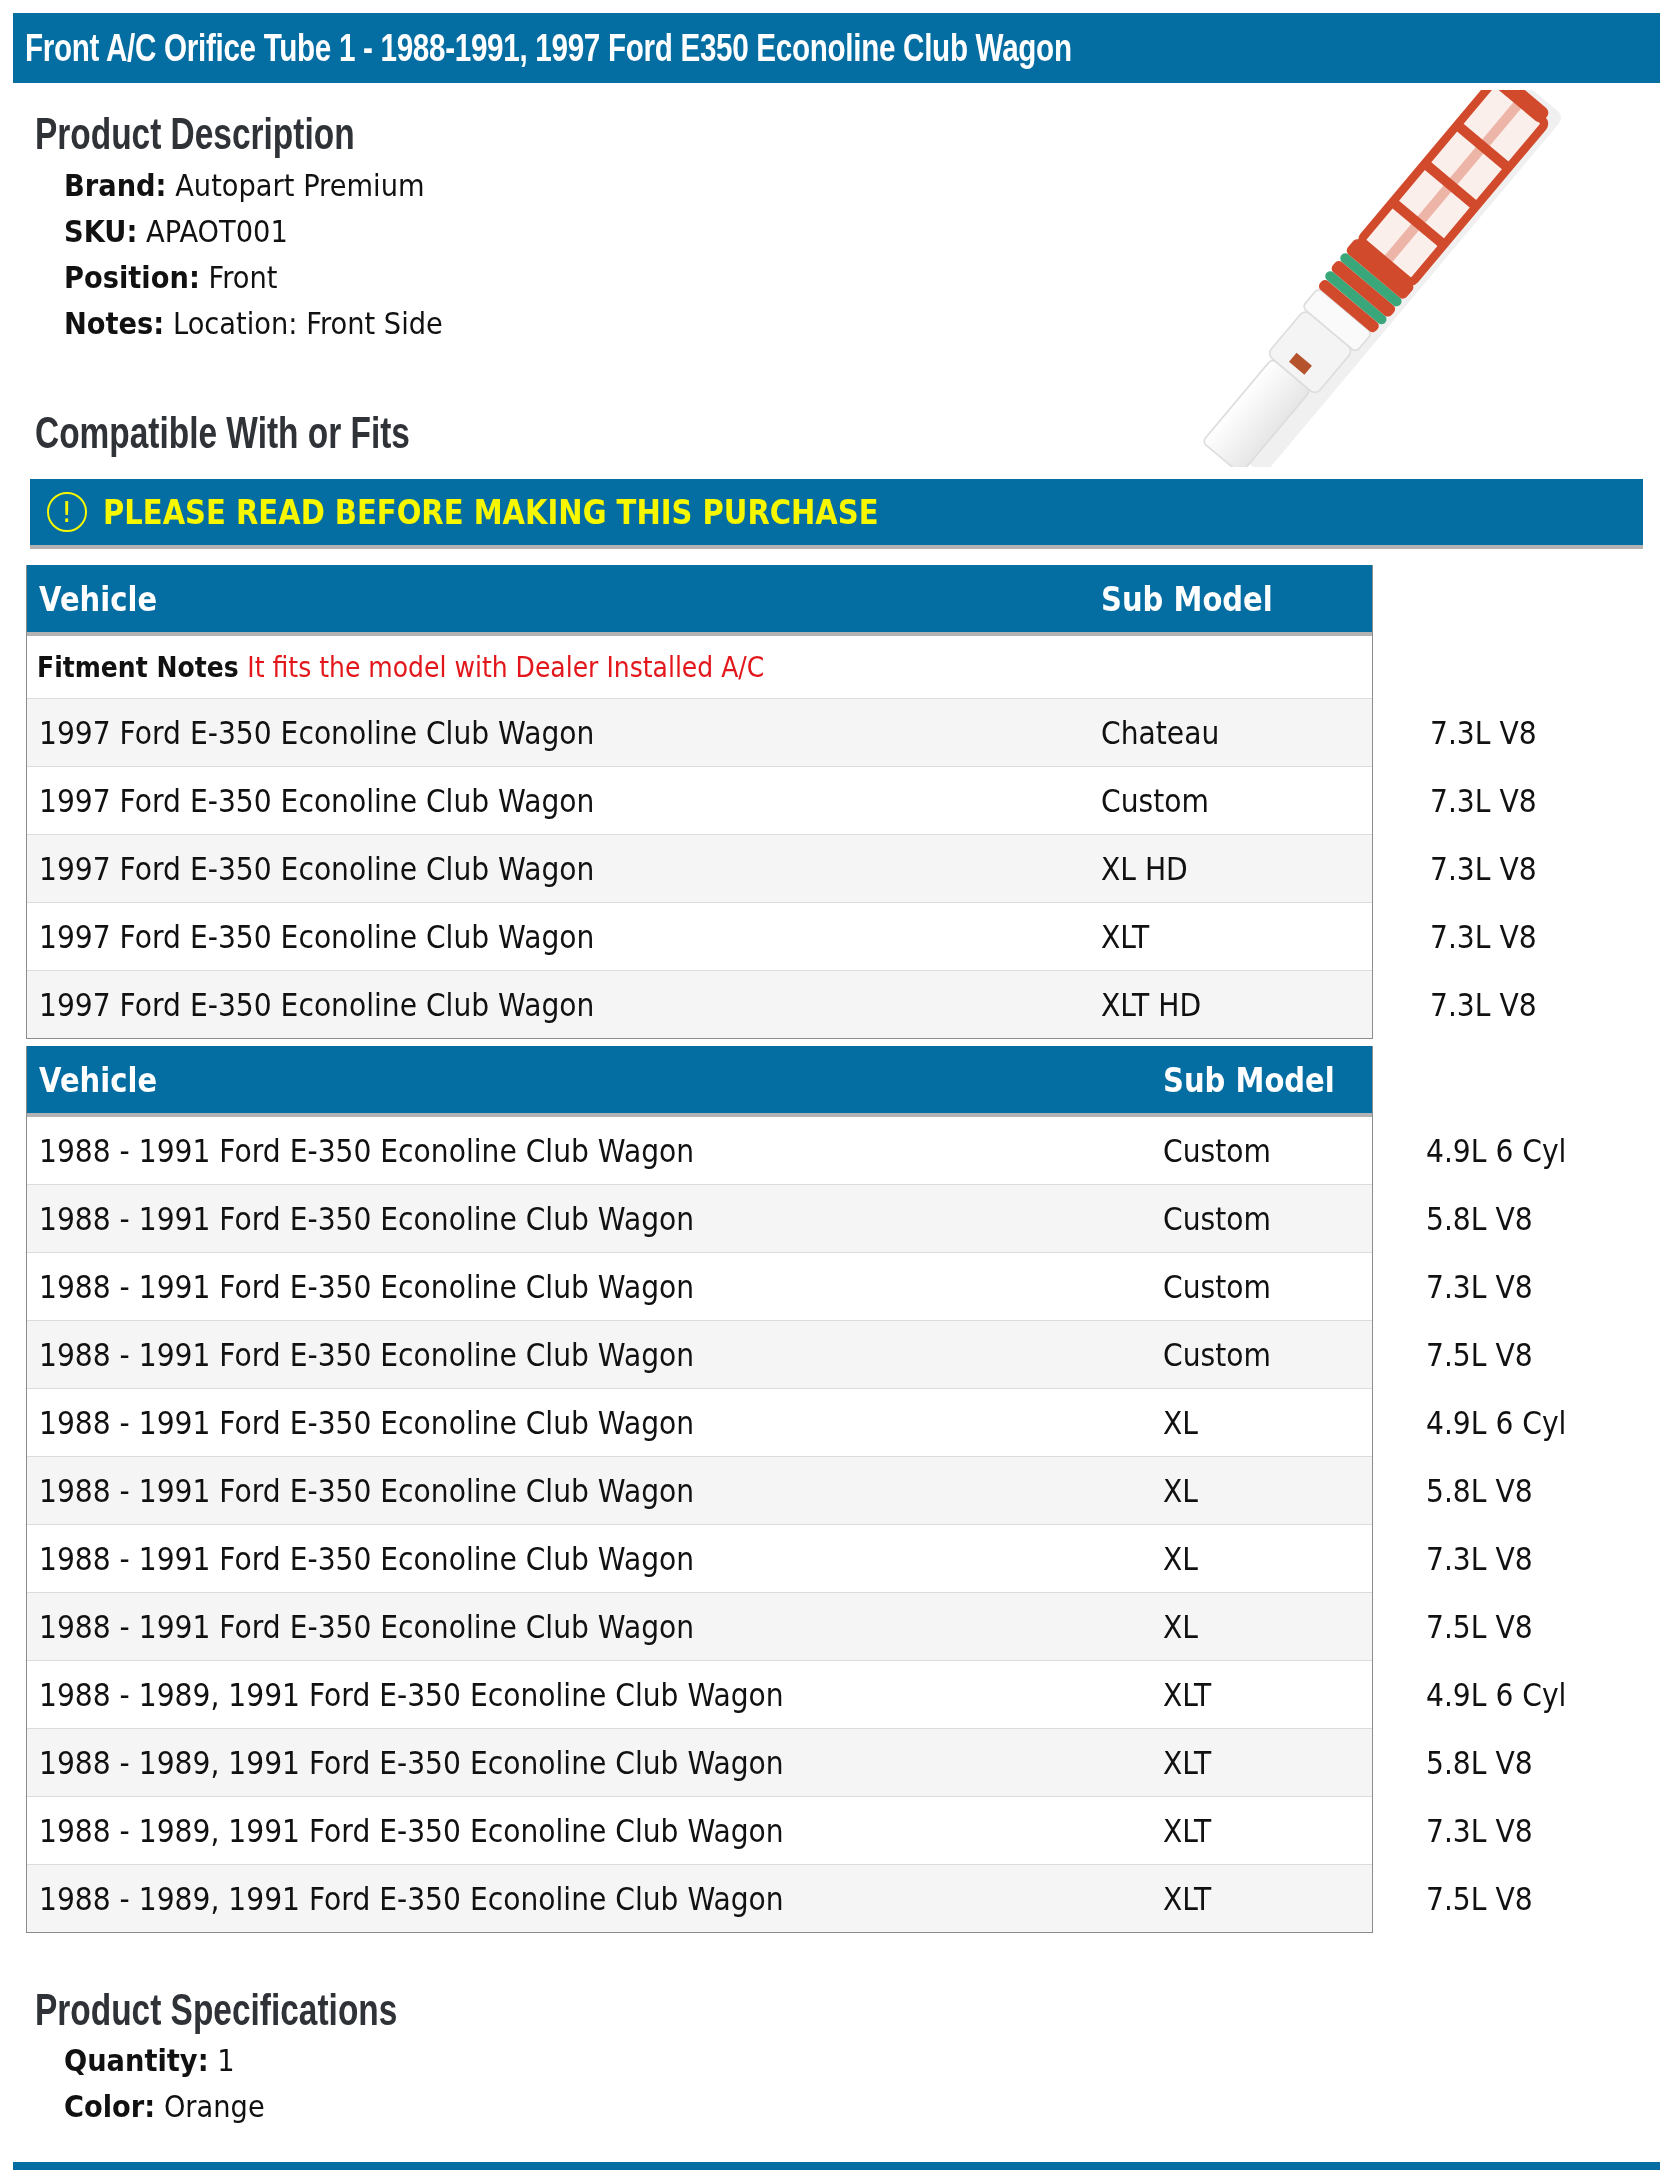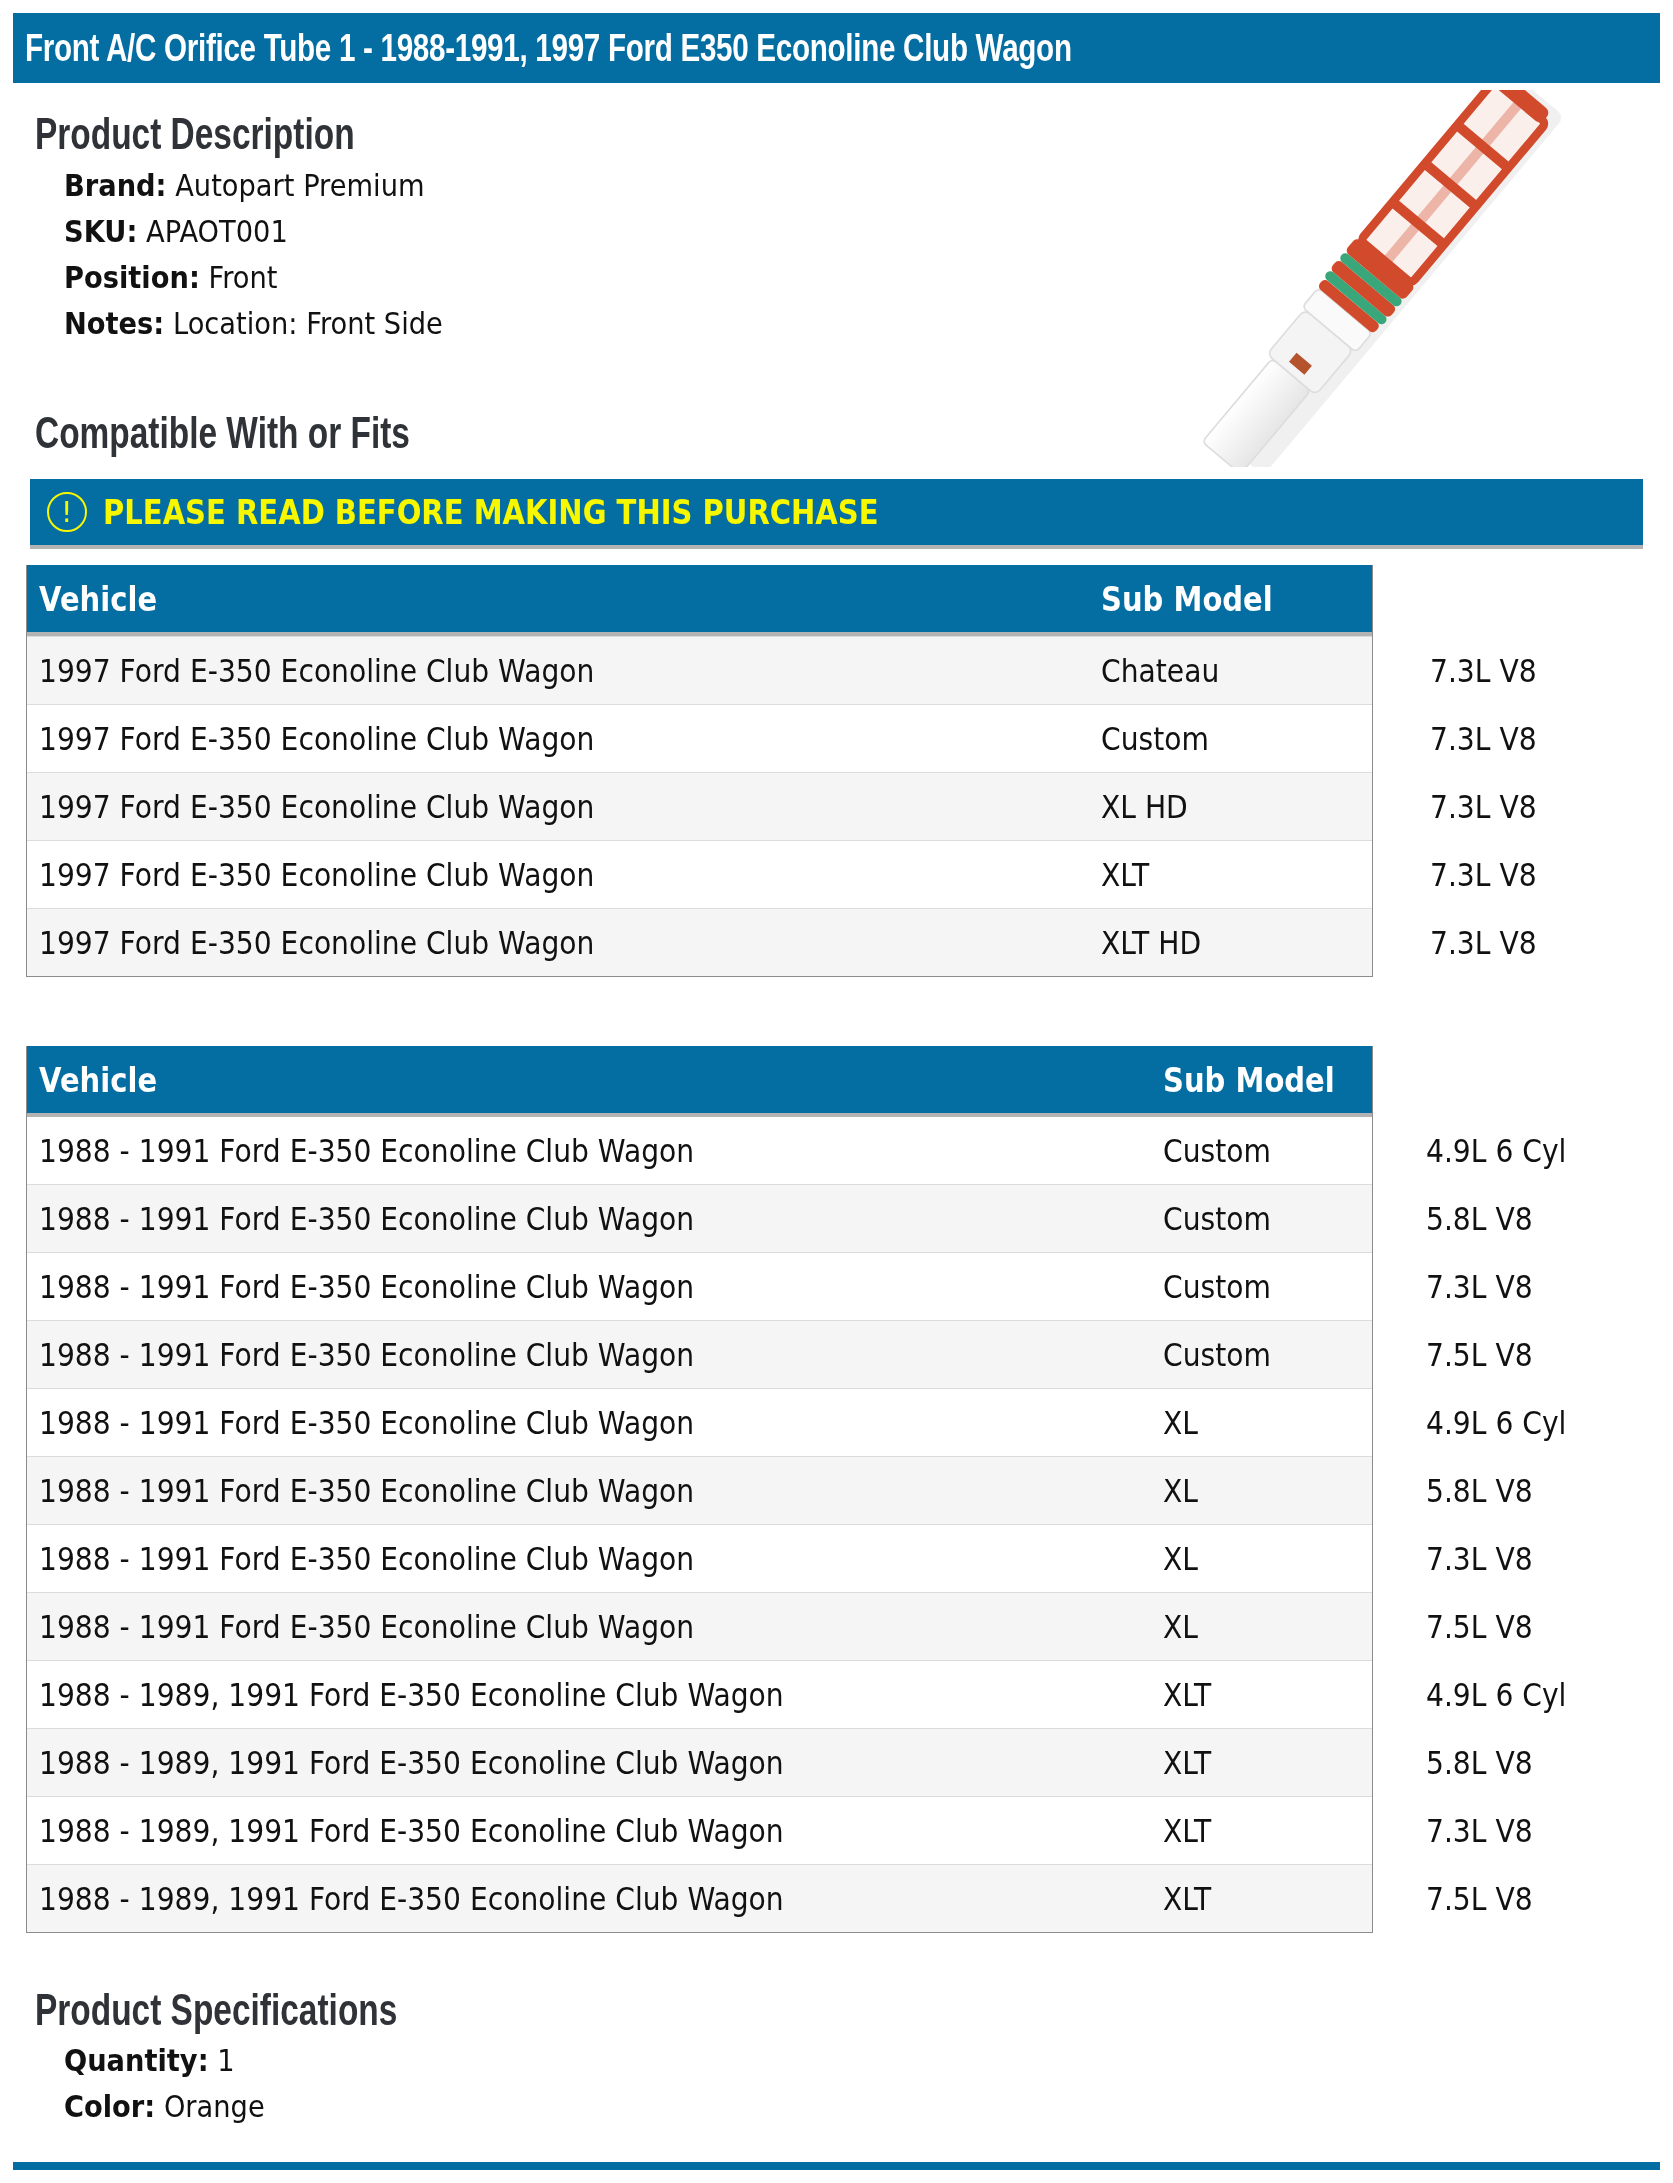--- a/index.html
+++ b/index.html
@@ -134,20 +134,26 @@
   <div class="warn-icon">!</div>
   <div class="warn-text">PLEASE READ BEFORE MAKING THIS PURCHASE</div>
 </div>
 
 <div class="fit-table" style="top:565px;">
   <div class="fit-head">
     <span style="left:11.7px;">Vehicle</span>
     <span style="left:1074px;">Sub Model</span>
     <span style="left:1403px;">Engine</span>
   </div>
+  <div class="fit-notes">
+    <span class="label">
+      <span>Fitment Notes</span>
+      <span class="note">It fits the model with Dealer Installed A/C</span>
+    </span>
+  </div>
   <div class="fit-row alt">
     <span style="left:11.7px;">1997 Ford E-350 Econoline Club Wagon</span>
     <span style="left:1074px;">Chateau</span>
     <span style="left:1403px;">7.3L V8</span>
   </div>
   <div class="fit-row">
     <span style="left:11.7px;">1997 Ford E-350 Econoline Club Wagon</span>
     <span style="left:1074px;">Custom</span>
     <span style="left:1403px;">7.3L V8</span>
   </div>

